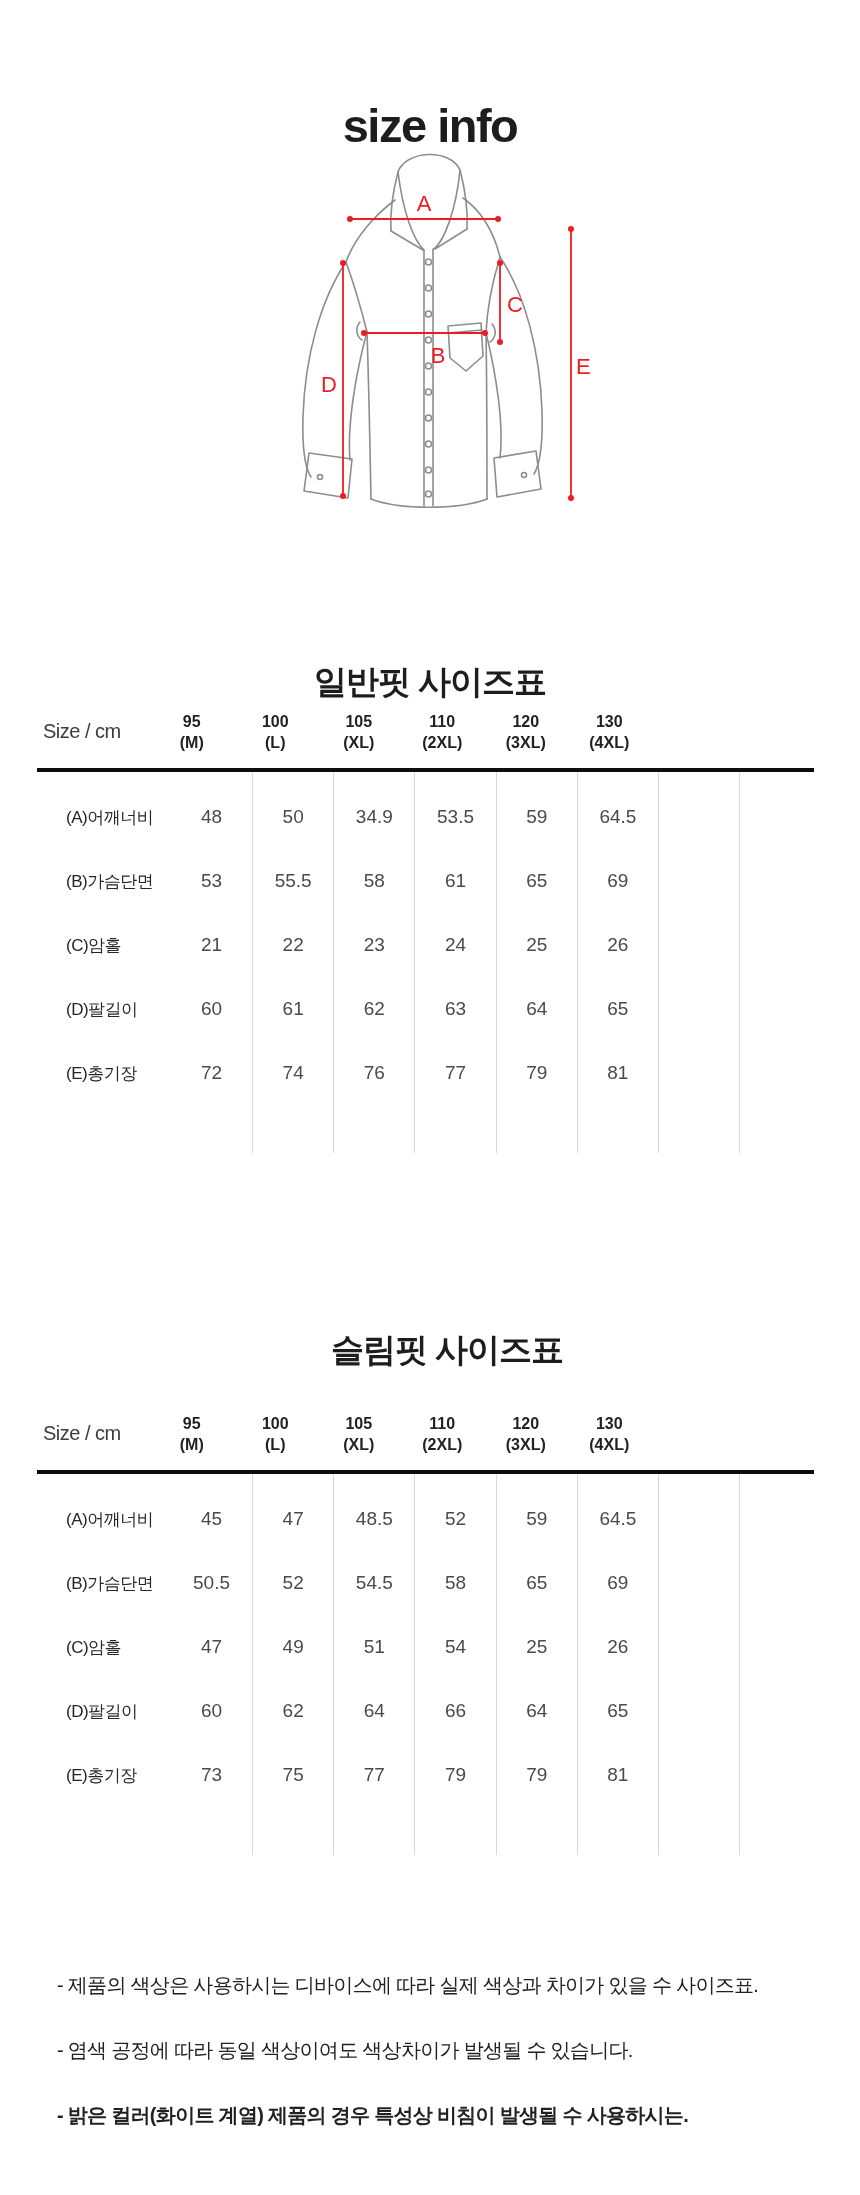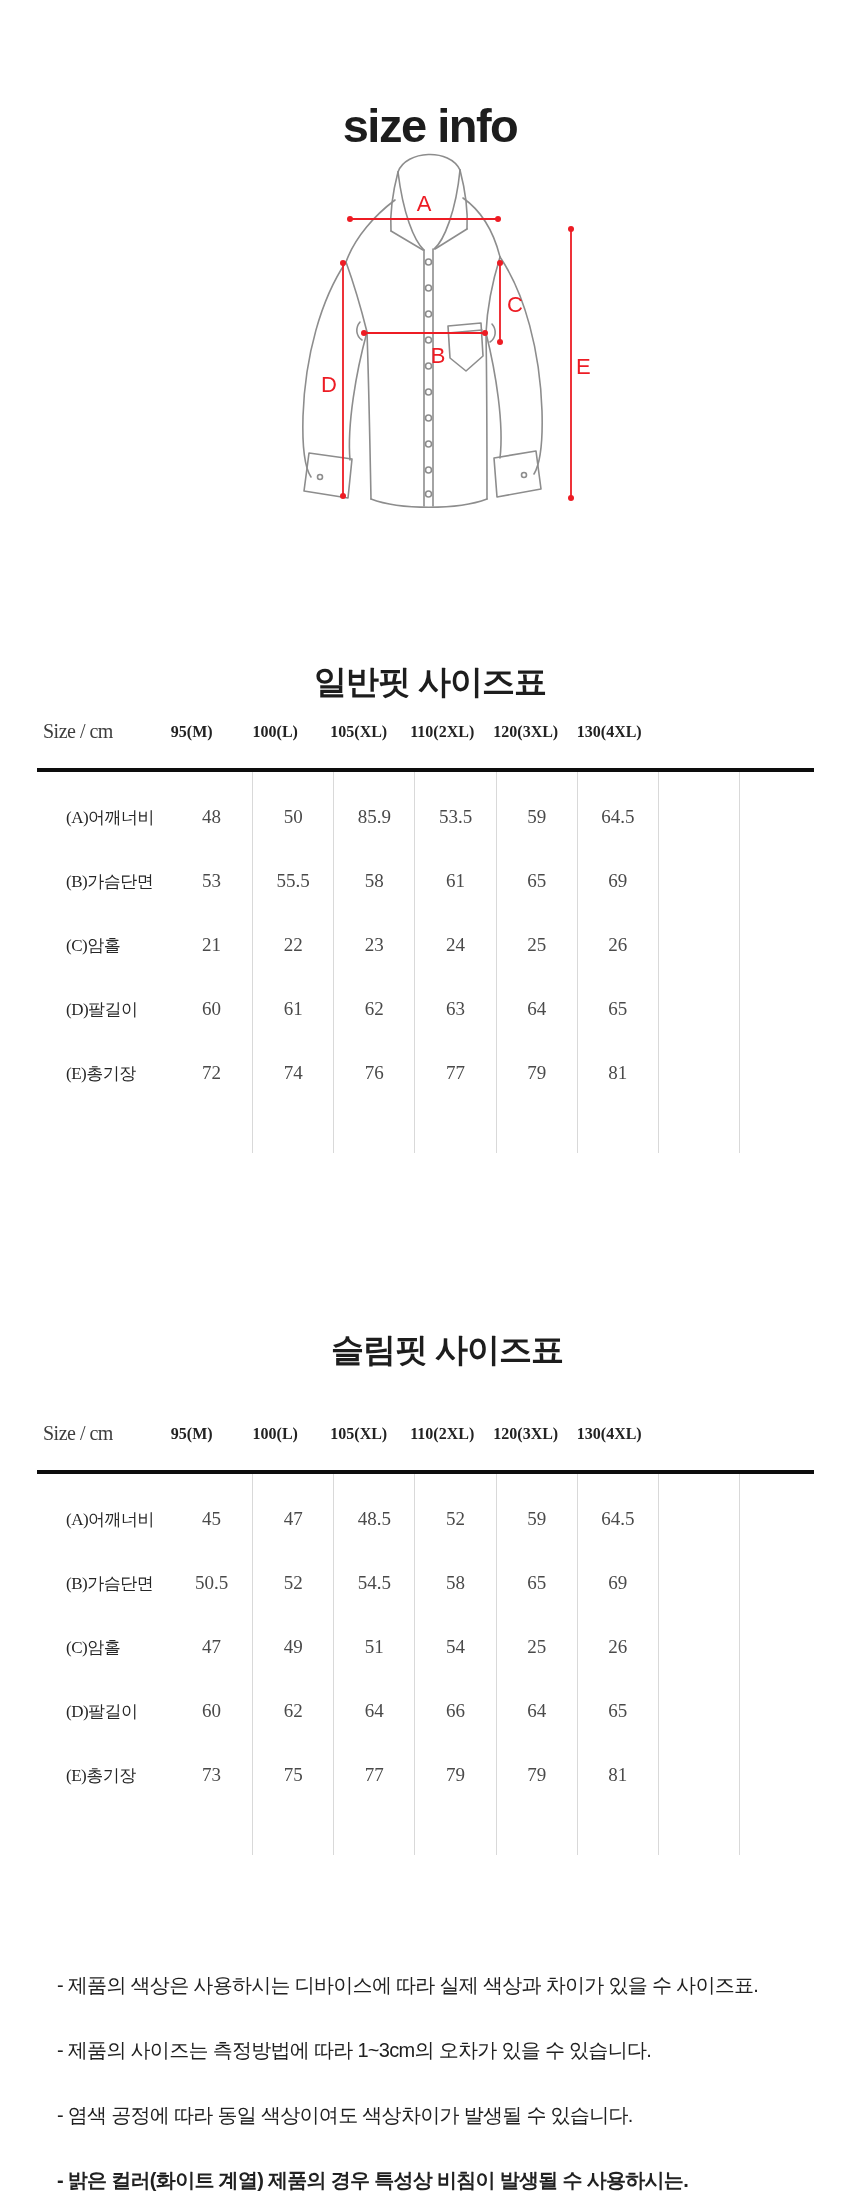--- a/index.html
+++ b/index.html
@@ -12,30 +12,30 @@
     top:101px;left:0;width:860px;text-align:center;
     font-size:47px;font-weight:700;letter-spacing:-1.5px;color:#1d1d1d;line-height:50px;
   }
   #shirt-diagram{left:200px;top:140px;width:420px;height:380px;}
   .section-title{
     left:0;width:860px;text-align:center;font-size:33px;font-weight:700;
     color:#1d1d1d;letter-spacing:-1px;line-height:38px;
   }
   #fit-title-regular{top:629px;margin-top:34px;}
   #fit-title-slim{top:1331px;padding-left:17px;}
-  .size-table{left:37px;width:777px;font-family:Liberation Serif, serif;}
+  .size-table{left:37px;width:777px;}
   #table-regular{top:695px;}
   #table-slim{top:1397px;}
   .thead{display:flex;height:73px;}
   .corner{
     width:113px;box-sizing:border-box;padding-left:6px;display:flex;align-items:center;
     font-size:20px;font-weight:400;color:#3d3d3d;letter-spacing:-0.5px;
   }
   .col-head{
-    width:83.5px;display:flex;flex-direction:row;align-items:center;justify-content:center;
+    width:83.5px;display:flex;flex-direction:column;align-items:center;justify-content:center;
     font-weight:700;font-size:16px;line-height:21px;color:#222;text-align:center;
   }
   .col-head-empty{width:83.5px;}
   .col-head-empty.last{width:77px;}
   .thick{height:4px;background:#0d0d0d;}
   .tr{display:flex;margin-left:24px;}
   .cell-label{
     width:113px;box-sizing:border-box;padding-left:5px;display:flex;align-items:center;
     font-size:17px;color:#262626;letter-spacing:-0.5px;
   }
@@ -175,21 +175,21 @@
       <div class="cell-val bl"></div>
       <div class="cell-val bl"></div>
       <div class="cell-val bl"></div>
       <div class="cell-val bl"></div>
       <div class="cell-val bl last"></div>
     </div>
     <div class="tr" style="height: 64px;">
       <div class="cell-label">(A)어깨너비</div>
       <div class="cell-val">48</div>
       <div class="cell-val bl">50</div>
-      <div class="cell-val bl">85.9</div>
+      <div class="cell-val bl">34.9</div>
       <div class="cell-val bl">53.5</div>
       <div class="cell-val bl">59</div>
       <div class="cell-val bl">64.5</div>
       <div class="cell-val bl"></div>
       <div class="cell-val bl last"></div>
     </div>
     <div class="tr" style="height: 64px;">
       <div class="cell-label">(B)가슴단면</div>
       <div class="cell-val">53</div>
       <div class="cell-val bl">55.5</div>
@@ -352,16 +352,15 @@
       <div class="cell-val bl"></div>
       <div class="cell-val bl"></div>
       <div class="cell-val bl"></div>
       <div class="cell-val bl"></div>
       <div class="cell-val bl last"></div>
     </div>
   </div>
 
 <div class="abs" id="notes">
   <div class="note">- 제품의 색상은 사용하시는 디바이스에 따라 실제 색상과 차이가 있을 수 사이즈표.</div>
-  <div class="note">- 제품의 사이즈는 측정방법에 따라 1~3cm의 오차가 있을 수 있습니다.</div>
   <div class="note">- 염색 공정에 따라 동일 색상이여도 색상차이가 발생될 수 있습니다.</div>
   <div class="note bold">- 밝은 컬러(화이트 계열) 제품의 경우 특성상 비침이 발생될 수 사용하시는.</div>
 </div>
 
 </body></html>

